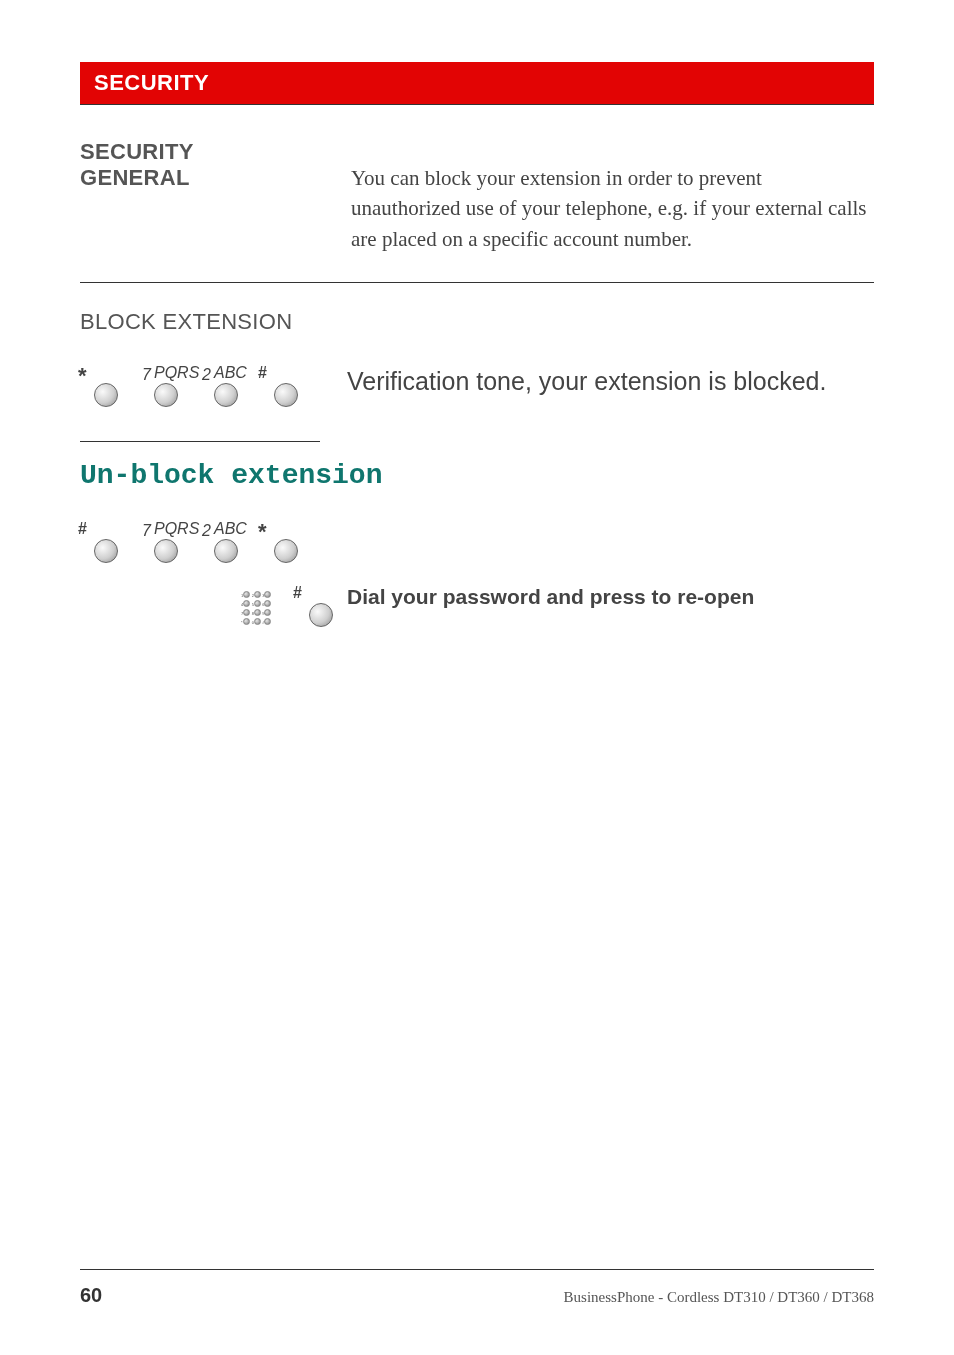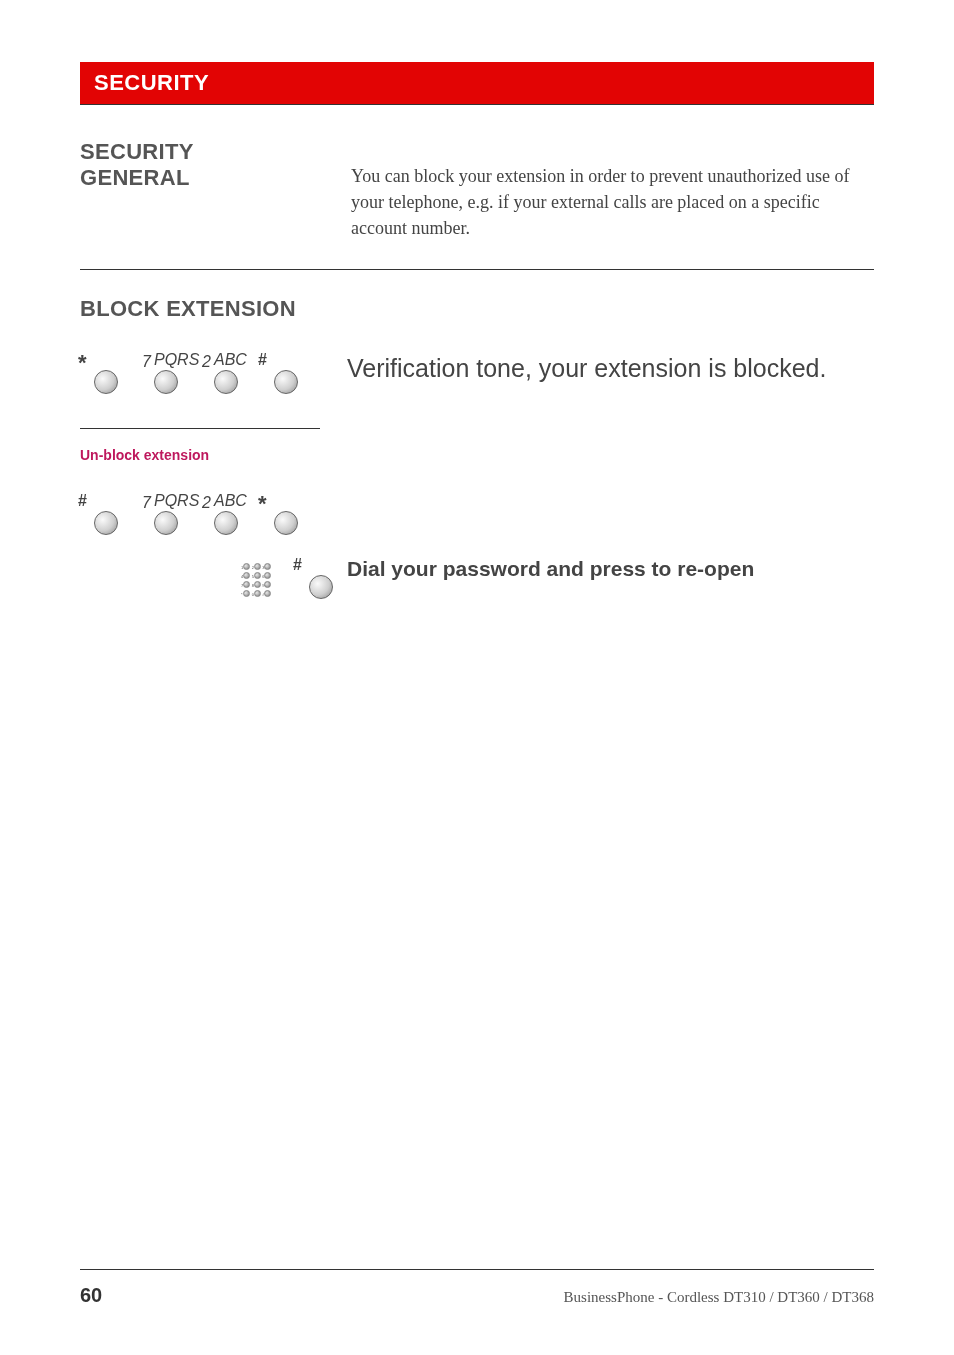--- a/index.html
+++ b/index.html
@@ -50,37 +50,37 @@
     }
     .heading-sans {
       font-family: Arial, Helvetica, sans-serif;
       font-weight: bold;
       font-size: 22px;
       color: #555;
       letter-spacing: 0.3px;
     }
     .body-serif {
       font-family: Georgia, 'Times New Roman', serif;
-      font-size: 18px;
+      font-size: 21px;
       line-height: 1.45;
       color: #444;
     }
     .section-heading {
       font-family: Arial, Helvetica, sans-serif;
-      font-weight: bold;
+      font-weight: normal;
       font-size: 22px;
       color: #555;
       margin-top: 26px;
       letter-spacing: 0.3px;
     }
     .sub-heading {
-      font-family: Liberation Sans, sans-serif;
-      font-weight: bold;
-      font-size: 14px;
-      color: #be185d;
+      font-family: Liberation Mono, monospace;
+      font-weight: bold;
+      font-size: 28px;
+      color: #0f766e;
       margin-top: 18px;
     }
     .key-row {
       display: flex;
       align-items: flex-start;
       gap: 12px;
       margin-top: 30px;
     }
     .key-col {
       width: 255px;

